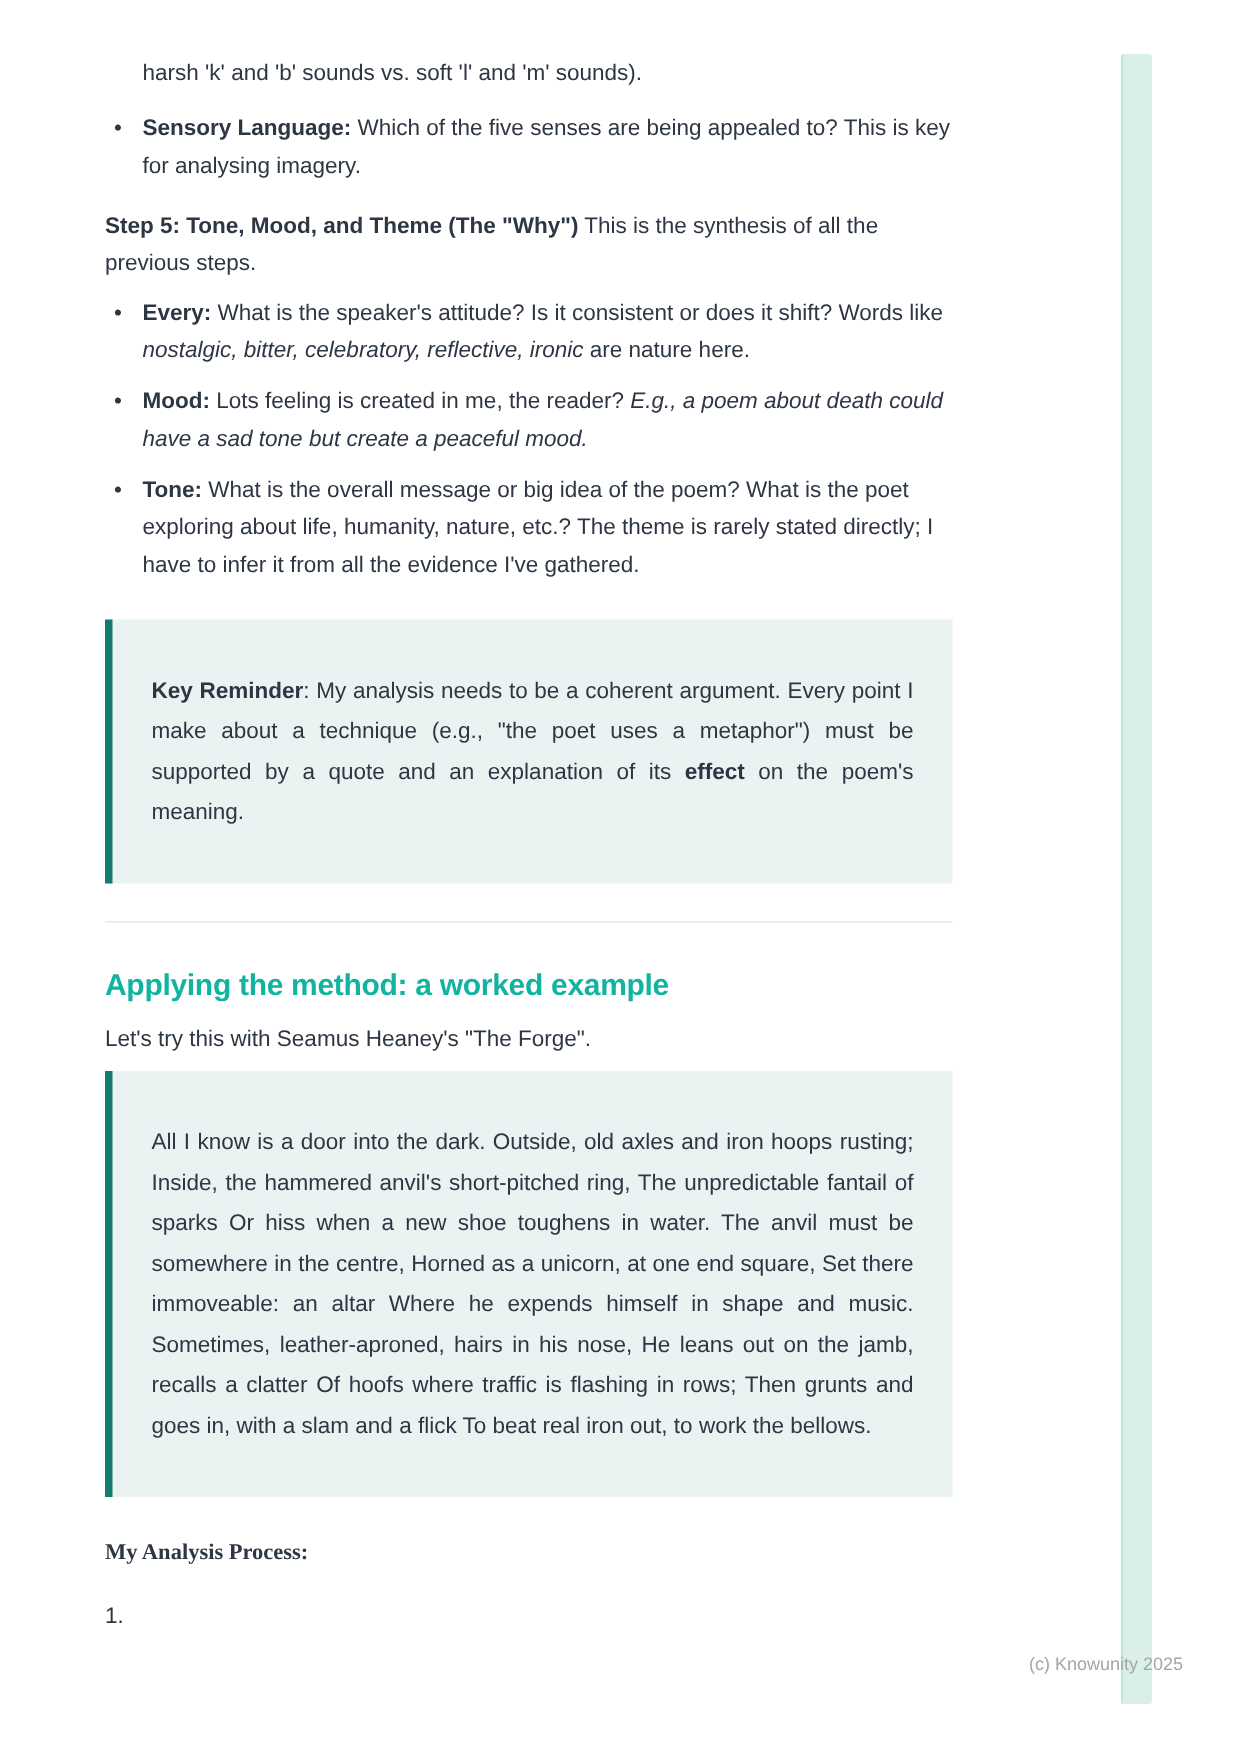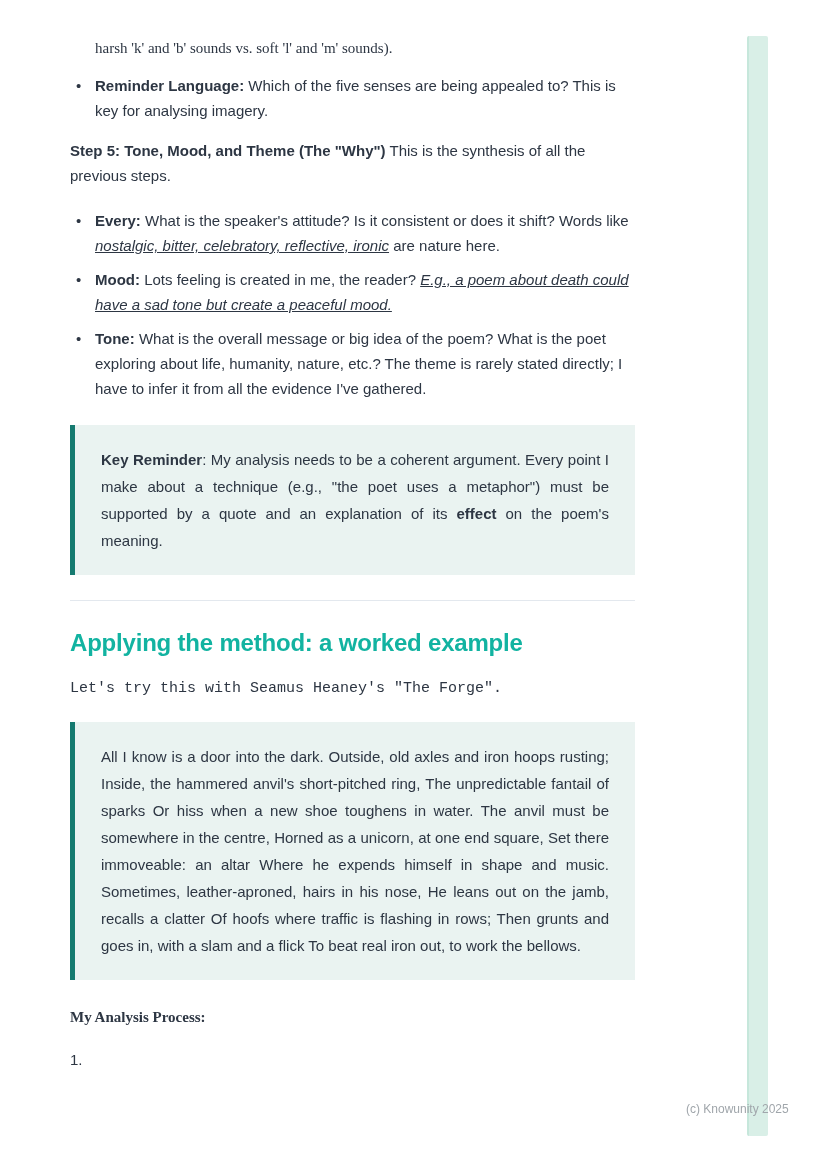--- a/index.html
+++ b/index.html
@@ -8,54 +8,54 @@
     width:828px; height:1171px; position:relative; overflow:hidden;
     font-family:"Liberation Sans","DejaVu Sans",sans-serif;
     color:var(--text,#2d3643);
     -webkit-font-smoothing:antialiased;
   }
   .content {
     position:absolute; left:70px; top:36px; width:565px;
     font-size:15px; line-height:25px;
   }
   b { font-weight:700; }
-  i { font-style:italic;text-decoration:underline; }
+  i { font-style:italic; }
 
-  .continuation { padding-left:25px; margin-bottom:12px;font-family:Liberation Serif, serif; }
+  .continuation { padding-left:25px; margin-bottom:12px; }
 
   ul.bullets { list-style:none; }
   ul.bullets li { position:relative; padding-left:25px; margin-bottom:9px; }
   ul.bullets li .marker {
     position:absolute; left:6px; top:0; font-size:15px; color:var(--text,#2d3643);
   }
   .after-list { margin-bottom:15px; }
   ul.bullets.main-list { margin-bottom:24px; }
 
-  .para { margin-bottom:20px; }
+  .para { margin-bottom:8px; }
 
   .callout {
     background:var(--callout-bg,#eaf3f1);
     border-left:5px solid var(--callout-border,#157a70);
-    padding:21px 26px;
+    padding:34px 26px;
     line-height:27px;
     text-align:justify;
     margin-bottom:25px;
   }
 
   .divider {
     border:none; border-top:1px solid var(--divider,#e3e8ee);
     margin:0 0 27px 0;
   }
 
   h2.section-heading {
     color:var(--accent,#12b3a1);
-    font-size:24px; line-height:30px; font-weight:700;
-    margin-bottom:18px; letter-spacing:-0.2px;
+    font-size:20px; line-height:30px; font-weight:700;
+    margin-bottom:8px; letter-spacing:-0.2px;
   }
-  .section-intro { margin-bottom:21px;font-family:Liberation Mono, monospace; }
+  .section-intro { margin-bottom:9px; }
 
   .analysis-heading { font-weight:700; margin:2px 0 17px 0;font-family:Liberation Serif, serif; }
 
   ol.numbered { list-style:none; }
   ol.numbered li { position:relative; padding-left:23px; text-align:justify; }
   ol.numbered li .num { position:absolute; left:0; top:0; }
 
   .side-strip {
     position:absolute; left:747px; top:36px; width:21px; height:1100px;
     background:var(--strip,#d9efe7);
@@ -72,21 +72,21 @@
 </head>
 <body>
 
 <div class="content">
 
   <p class="continuation">harsh 'k' and 'b' sounds vs. soft 'l' and 'm' sounds).</p>
 
   <ul class="bullets after-list">
     <li>
       <span class="marker">•</span>
-      <span><b>Reminder Language:</b><span> Which of the five senses are being appealed to? This is key for analysing imagery.</span></span>
+      <span><b>Sensory Language:</b><span> Which of the five senses are being appealed to? This is key for analysing imagery.</span></span>
     </li>
   </ul>
 
   <p class="para"><b>Step 5: Tone, Mood, and Theme (The "Why")</b><span> This is the synthesis of all the previous steps.</span></p>
 
   <ul class="bullets main-list">
     <li>
       <span class="marker">•</span>
       <span><b>Every:</b><span> What is the speaker's attitude? Is it consistent or does it shift? Words like </span><i>nostalgic, bitter, celebratory, reflective, ironic</i><span> are nature here.</span></span>
     </li>

